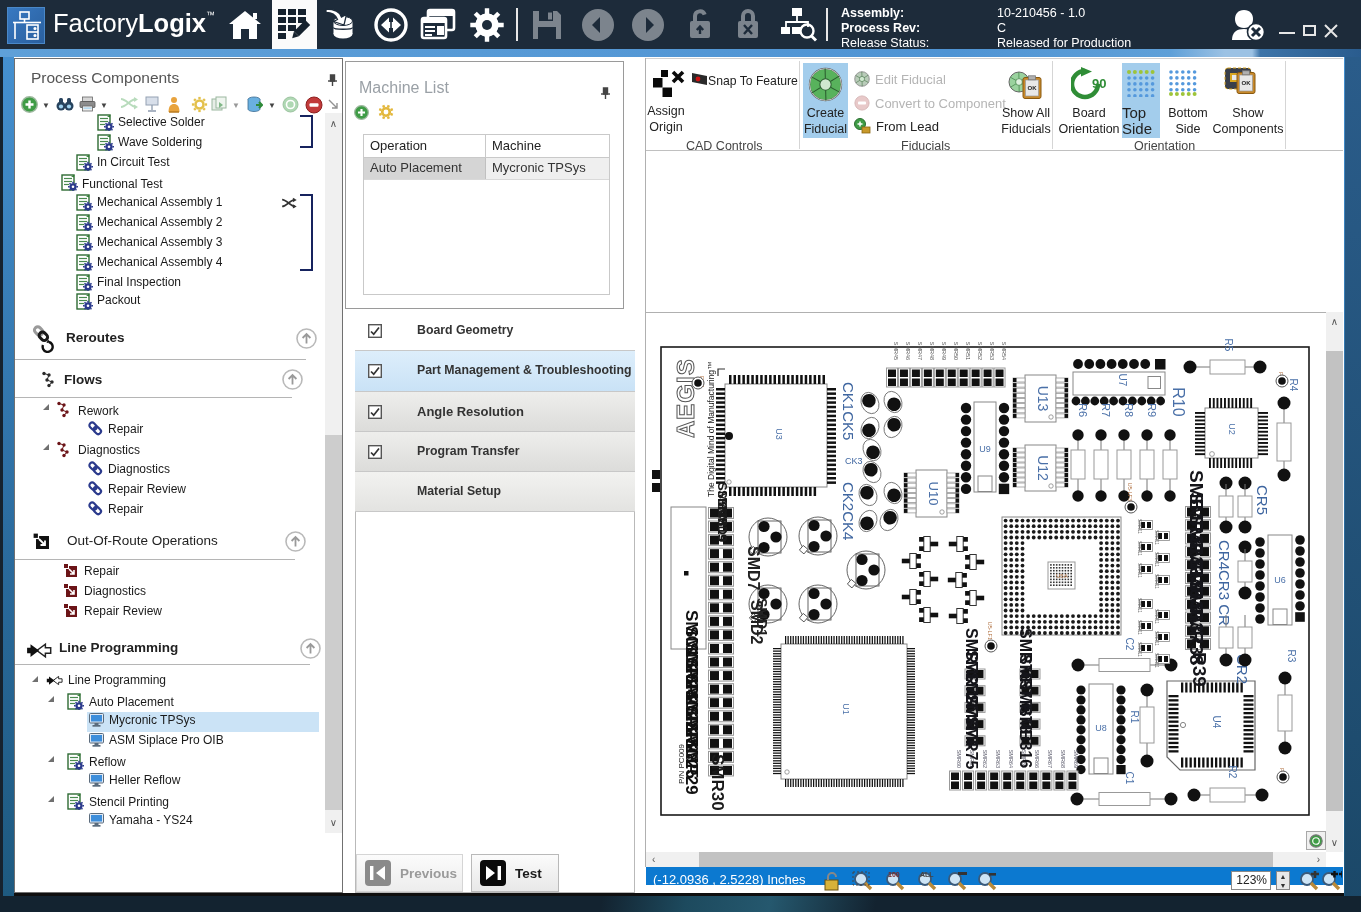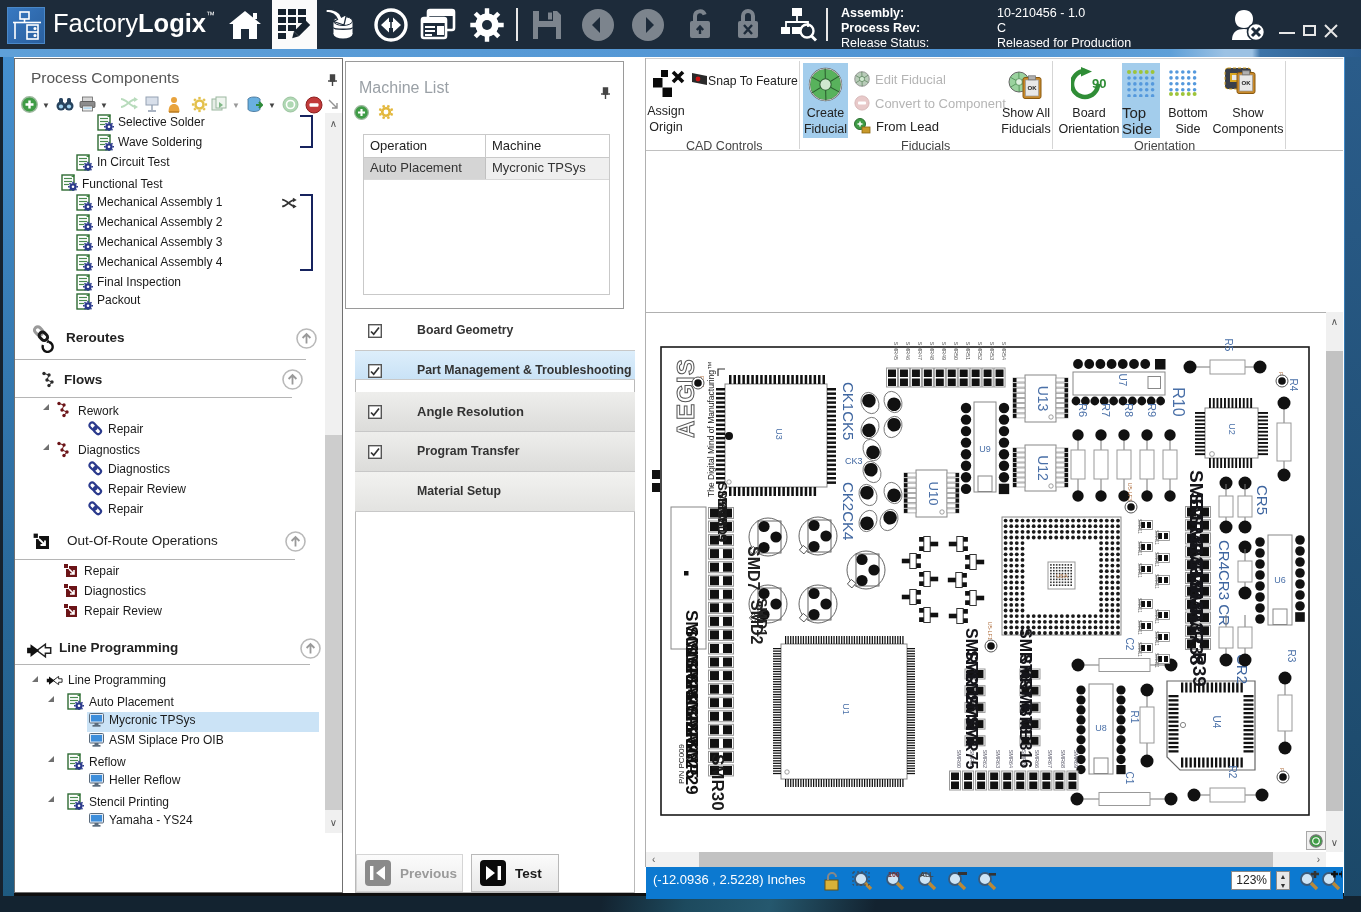--- a/index.html
+++ b/index.html
@@ -861,21 +861,21 @@
 <div style="position:absolute;left:355px;top:312px;width:280px;height:581px;background:white;border:1px solid #b9b9b9;border-top:none"></div>
 <div style="position:absolute;left:355px;top:312px;width:280px;height:39px;background:white;border-bottom:1px solid #c8c8c8;box-sizing:border-box">
     <span style="position:absolute;left:13px;top:12px;display:inline-flex">
       <svg width="14" height="14" viewBox="0 0 14 14">
         <rect x="0.7" y="0.7" width="12.6" height="12.6" fill="white" stroke="#555" stroke-width="1.4"></rect>
         <path d="M 3 7.5 L 5.7 10.2 L 11 3.4" fill="none" stroke="#333" stroke-width="1.7"></path>
       </svg>
     </span>
     <span style="position:absolute;left:62px;top:11px;font-size:12.3px;font-weight:bold;color:#333;white-space:nowrap">Board Geometry</span>
   </div>
-<div style="position:absolute;left:355px;top:351px;width:280px;height:29px;background:linear-gradient(#ddeefb,#c9e2f6);border-bottom:1px solid #c8c8c8;box-sizing:border-box">
+<div style="position:absolute;left:355px;top:351px;width:280px;height:41px;background:linear-gradient(#ddeefb,#c9e2f6);border-bottom:1px solid #c8c8c8;box-sizing:border-box">
     <span style="position:absolute;left:13px;top:13px;display:inline-flex">
       <svg width="14" height="14" viewBox="0 0 14 14">
         <rect x="0.7" y="0.7" width="12.6" height="12.6" fill="white" stroke="#555" stroke-width="1.4"></rect>
         <path d="M 3 7.5 L 5.7 10.2 L 11 3.4" fill="none" stroke="#333" stroke-width="1.7"></path>
       </svg>
     </span>
     <span style="position:absolute;left:62px;top:12px;font-size:12.3px;font-weight:bold;color:#333;white-space:nowrap">Part Management &amp; Troubleshooting</span>
   </div>
 <div style="position:absolute;left:355px;top:392px;width:280px;height:40px;background:linear-gradient(#eeeeec,#dcdcda);border-bottom:1px solid #c8c8c8;box-sizing:border-box">
     <span style="position:absolute;left:13px;top:13px;display:inline-flex">
@@ -2525,21 +2525,21 @@
       <circle cx="8.5" cy="8.5" r="4" fill="none" stroke="white" stroke-width="1.4"></circle>
     </svg>
 </div>
 
 <div style="position:absolute;left:646px;top:852px;width:680px;height:15px;background:#f0f0f0">
   <div style="position:absolute;left:6px;top:2px;color:#555;font-size:10px">‹</div>
   <div style="position:absolute;left:53px;top:0;width:574px;height:15px;background:#c2c2c2"></div>
   <div style="position:absolute;right:6px;top:2px;color:#555;font-size:10px">›</div>
 </div>
 
-<div style="position:absolute;left:646px;top:867px;width:697px;height:32px;background:#0c79d0">
+<div style="position:absolute;left:646px;top:867px;width:697px;height:18px;background:#0c79d0">
   <div style="position:absolute;left:7px;top:5px;font-size:13px;color:white">(-12.0936 , 2.5228) Inches</div>
   <div style="position:absolute;left:1227px;top:867px"></div>
 </div>
 
 <svg width="20" height="22" viewBox="0 0 20 22" style="position:absolute;left:822px;top:871px">
     <rect x="3" y="9" width="13" height="10" fill="#d8b23a" stroke="#6a5210" stroke-width="1"></rect>
     <path d="M 6 9 V 6 a 4 4 0 0 1 8 0" fill="none" stroke="#888" stroke-width="2"></path>
   </svg>
 <svg width="22" height="22" viewBox="0 0 22 22" style="position:absolute;left:852px;top:871px">
     <circle cx="9" cy="8" r="6" fill="#cde4f5" stroke="#3a5a7a" stroke-width="1.8"></circle>

